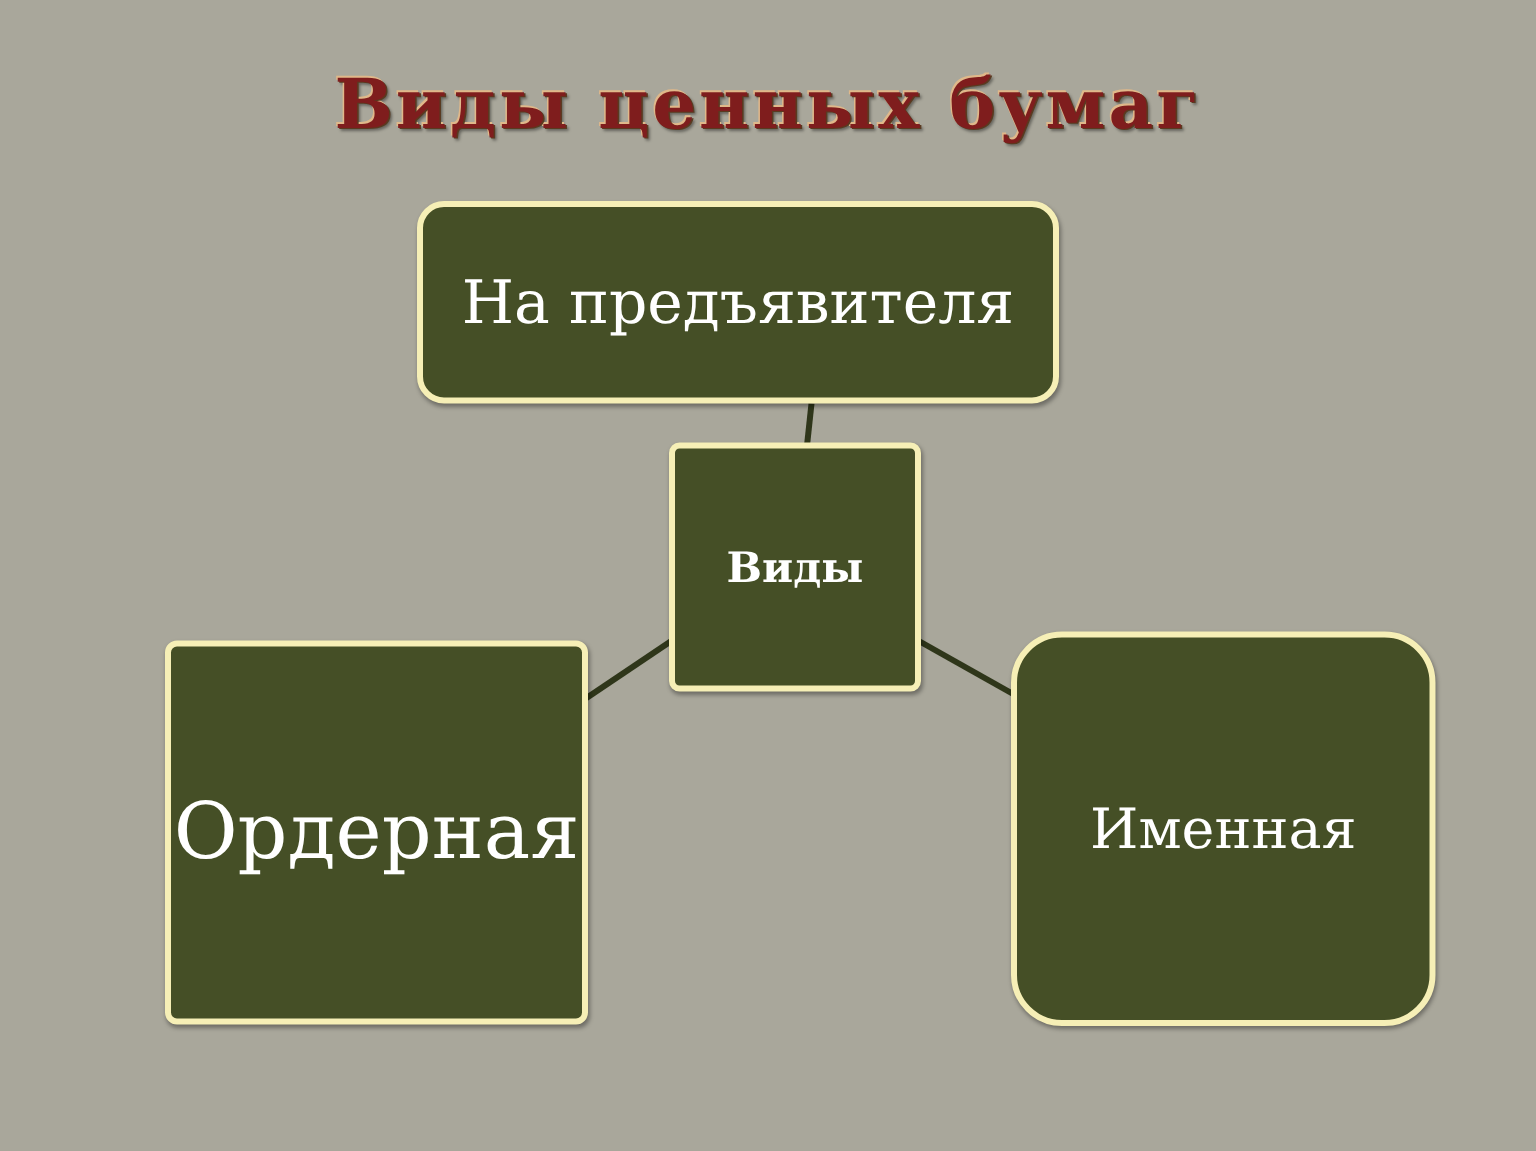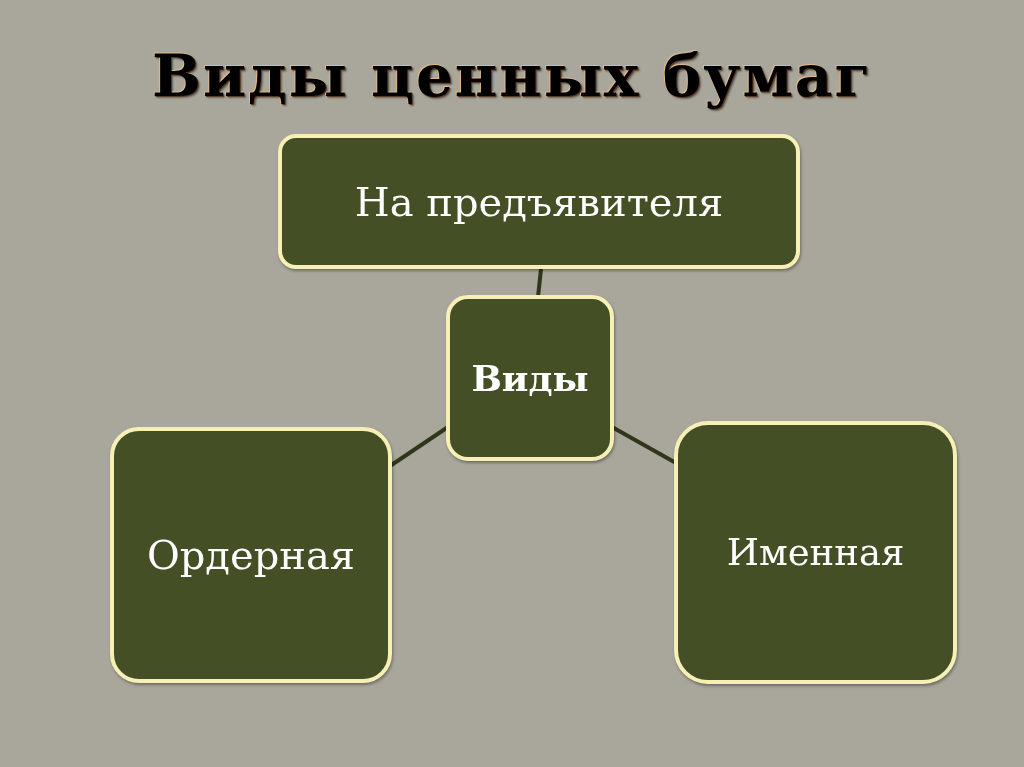--- a/index.html
+++ b/index.html
@@ -16,38 +16,38 @@
         radial-gradient(ellipse 180px 200px at 360px 380px, rgba(110,105,95,0.35), transparent 70%),
         radial-gradient(ellipse 260px 120px at 520px 640px, rgba(120,115,100,0.35), transparent 70%),
         repeating-linear-gradient(90deg, rgba(255,255,255,0.03) 0 3px, rgba(0,0,0,0.03) 3px 6px),
         linear-gradient(180deg, #b0ae a2 0%, #a4a295 100%);
       background-color: #a9a79b;
     }
     .title {
       position: absolute; left: 0; right: 0; top: 42px;
       text-align: center;
       font-family: "DejaVu Serif", serif;
-      font-weight: bold; font-size: 58px; letter-spacing: 2px;
-      color: #000000;
+      font-weight: bold; font-size: 46px; letter-spacing: 2px;
+      color: #7f1d1d;
       text-shadow: 1px 1px 0 #5a3a20, -1px -1px 0 #e0b88a, 2px 2px 2px rgba(0,0,0,0.4);
     }
     .node {
       position: absolute; box-sizing: border-box;
       background: #454f26;
       border: 4px solid #f6efb6;
       border-radius: 22px;
       display: flex; align-items: center; justify-content: center;
       color: #ffffff;
       font-family: "DejaVu Serif", serif;
       box-shadow: 1px 2px 3px rgba(0,0,0,0.35);
     }
     .node span { text-align: center; }
-    #n-top { left: 278px; top: 134px; width: 522px; height: 135px; border-radius: 18px; font-size: 40px; }
-    #n-center { left: 446px; top: 295px; width: 168px; height: 166px; border-radius: 22px; font-size: 36px; font-weight: bold; }
-    #n-left { left: 110px; top: 427px; width: 282px; height: 256px; border-radius: 29px; font-size: 40px; }
+    #n-top { left: 278px; top: 134px; width: 428px; height: 135px; border-radius: 18px; font-size: 40px; }
+    #n-center { left: 446px; top: 295px; width: 168px; height: 166px; border-radius: 7px; font-size: 28px; font-weight: bold; }
+    #n-left { left: 110px; top: 427px; width: 282px; height: 256px; border-radius: 8px; font-size: 52px; }
     #n-right { left: 674px; top: 421px; width: 283px; height: 263px; border-radius: 34px; font-size: 37px; }
     svg.links { position: absolute; inset: 0; }
   </style>
 </head>
 <body>
 
 <div class="bg"></div>
 
 <div class="title">Виды ценных бумаг</div>
 

